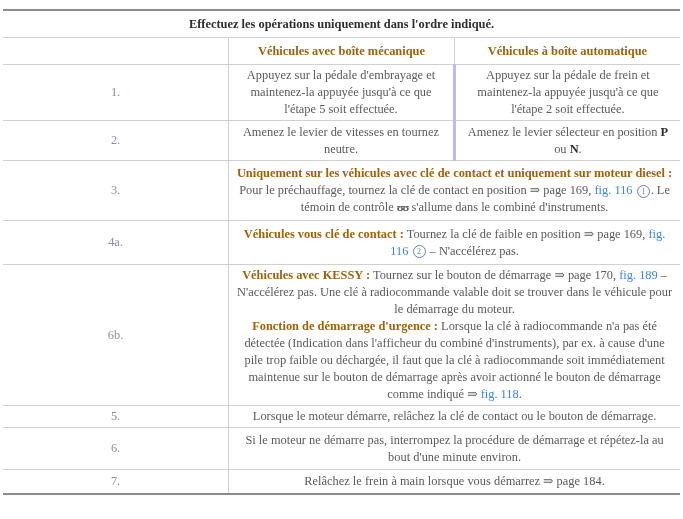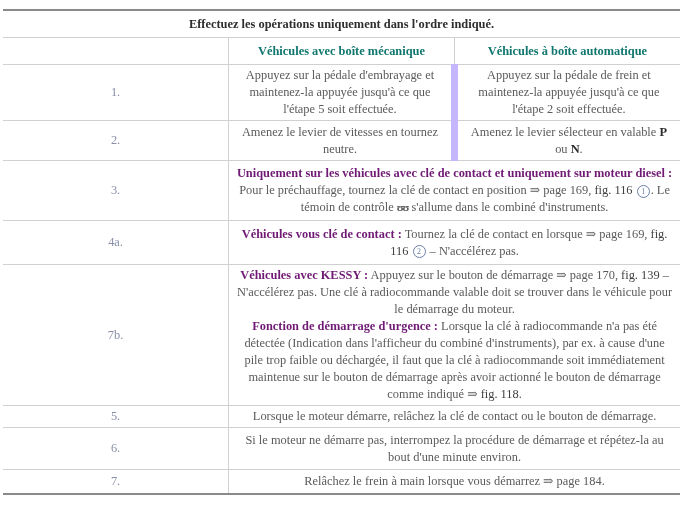--- a/index.html
+++ b/index.html
@@ -20,25 +20,25 @@
       border-bottom: 1px solid #d0d0d0;
       padding: 2px 6px;
       text-align: center;
       vertical-align: middle;
       line-height: 17px;
     }
     table.steps tr.top-rule td { border-top: 2px solid #8a8a8a; }
     table.steps tr.bottom-rule td { border-bottom: 2px solid #8a8a8a; }
     td.num { width: 49px; color: #8a8fa8; border-right: 1px solid #d0d0d0; }
     .hdr-title { font-weight: bold; color: #2e2e2e; height: 22px; }
-    .col-hdr { font-weight: bold; color: #0f766e; height: 22px; }
+    .col-hdr { font-weight: bold; color: #a16207; height: 22px; }
     .col-hdr.left { border-right: 1px solid #d0d0d0; }
-    td.left { border-right: 7px solid #c4b5fd; }
-    b { color: #701a75; }
-    .link { color: #404040; }
+    td.left { border-right: 3px solid #c4b5fd; }
+    b { color: #a16207; }
+    .link { color: #3b82f6; }
     .circ {
       display: inline-block; width: 11px; height: 11px; line-height: 11px;
       border: 1px solid #6a7fa8; border-radius: 50%;
       font-size: 8px; color: #6a7fa8; text-align: center;
       vertical-align: middle; margin: 0 1px;
     }
     .glow { font-weight: bold; color: #555; font-size: 11px; letter-spacing: -1px; }
     .bold-sel { font-weight: bold; color: #2e2e2e; }
   </style>
 </head>
@@ -56,34 +56,34 @@
       <td class="col-hdr">Véhicules à boîte automatique</td>
     </tr>
     <tr style="height:55px">
       <td class="num">1.</td>
       <td class="left">Appuyez sur la pédale d'embrayage et maintenez-la appuyée jusqu'à ce que l'étape 5 soit effectuée.</td>
       <td>Appuyez sur la pédale de frein et maintenez-la appuyée jusqu'à ce que l'étape 2 soit effectuée.</td>
     </tr>
     <tr style="height:40px">
       <td class="num">2.</td>
       <td class="left">Amenez le levier de vitesses en tournez neutre.</td>
-      <td><span>Amenez le levier sélecteur en valable </span><span class="bold-sel">P</span><span> ou </span><span class="bold-sel">N</span><span>.</span></td>
+      <td><span>Amenez le levier sélecteur en position </span><span class="bold-sel">P</span><span> ou </span><span class="bold-sel">N</span><span>.</span></td>
     </tr>
     <tr style="height:60px">
       <td class="num">3.</td>
       <td colspan="2"><b>Uniquement sur les véhicules avec clé de contact et uniquement sur moteur diesel :</b><span> Pour le préchauffage, tournez la clé de contact en position ⇒ page 169, </span><span class="link">fig. 116</span> <span class="circ">1</span><span>. Le témoin de contrôle </span><span class="glow">ʊʊ</span><span> s'allume dans le combiné d'instruments.</span></td>
     </tr>
     <tr style="height:44px">
       <td class="num">4a.</td>
-      <td colspan="2"><b>Véhicules vous clé de contact :</b><span> Tournez la clé de contact en lorsque ⇒ page 169, </span><span class="link">fig. 116</span> <span class="circ">2</span><span> – N'accélérez pas.</span></td>
+      <td colspan="2"><b>Véhicules vous clé de contact :</b><span> Tournez la clé de faible en position ⇒ page 169, </span><span class="link">fig. 116</span> <span class="circ">2</span><span> – N'accélérez pas.</span></td>
     </tr>
     <tr style="height:131px">
-      <td class="num">7b.</td>
+      <td class="num">6b.</td>
       <td colspan="2">
-        <div><b>Véhicules avec KESSY :</b><span> Appuyez sur le bouton de démarrage ⇒ page 170, </span><span class="link">fig. 139</span><span> – N'accélérez pas. Une clé à radiocommande valable doit se trouver dans le véhicule pour le démarrage du moteur.</span></div>
+        <div><b>Véhicules avec KESSY :</b><span> Tournez sur le bouton de démarrage ⇒ page 170, </span><span class="link">fig. 189</span><span> – N'accélérez pas. Une clé à radiocommande valable doit se trouver dans le véhicule pour le démarrage du moteur.</span></div>
         <div><b>Fonction de démarrage d'urgence :</b><span> Lorsque la clé à radiocommande n'a pas été détectée (Indication dans l'afficheur du combiné d'instruments), par ex. à cause d'une pile trop faible ou déchargée, il faut que la clé à radiocommande soit immédiatement maintenue sur le bouton de démarrage après avoir actionné le bouton de démarrage comme indiqué ⇒ </span><span class="link">fig. 118</span><span>.</span></div>
       </td>
     </tr>
     <tr style="height:22px">
       <td class="num">5.</td>
       <td colspan="2">Lorsque le moteur démarre, relâchez la clé de contact ou le bouton de démarrage.</td>
     </tr>
     <tr style="height:42px">
       <td class="num">6.</td>
       <td colspan="2">Si le moteur ne démarre pas, interrompez la procédure de démarrage et répétez-la au bout d'une minute environ.</td>

